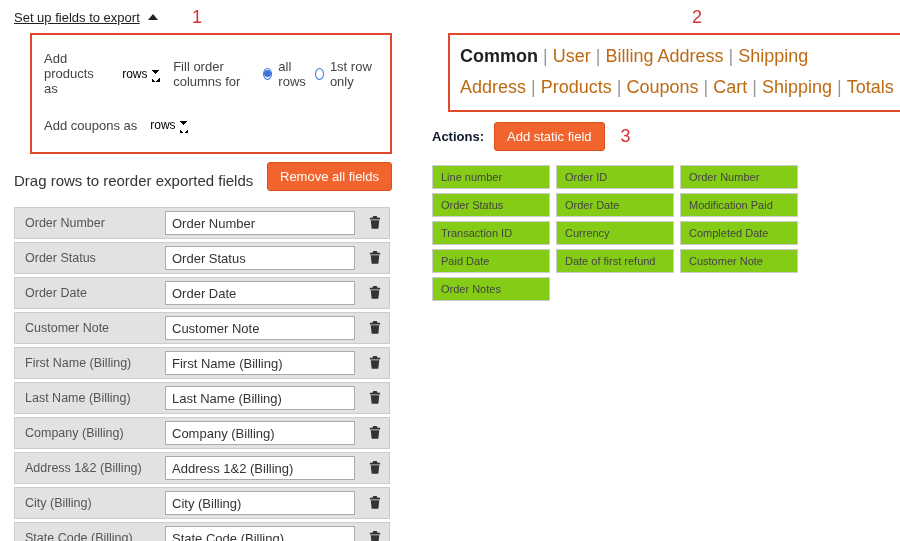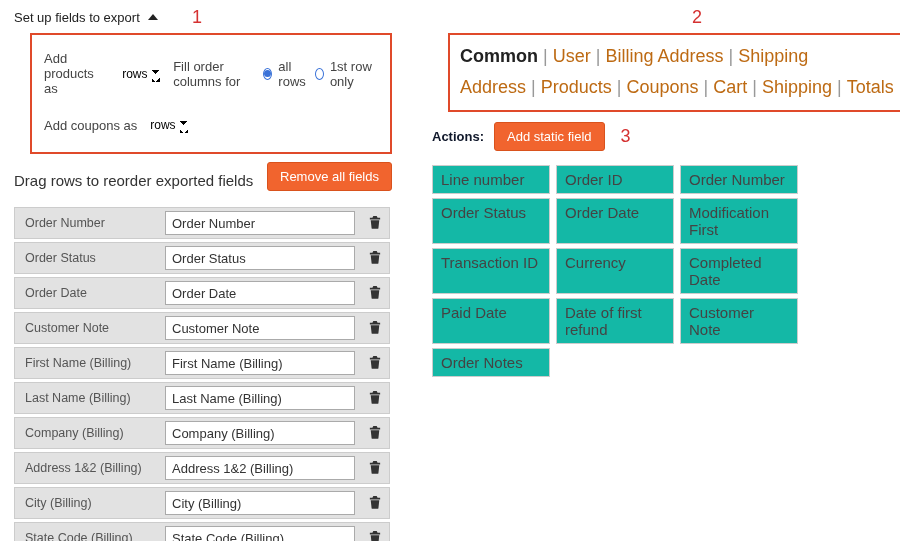--- a/index.html
+++ b/index.html
@@ -6,20 +6,21 @@
   body {
     margin: 0;
     padding: 10px 14px;
     font-family: -apple-system, BlinkMacSystemFont, "Segoe UI", Arial, sans-serif;
     font-size: 13px;
     color: #444;
     background: #fff;
     width: 900px;
   }
   .top-link {
+    text-decoration: underline;
     color: #222;
     font-size: 13px;
     cursor: pointer;
     display: inline-flex;
     align-items: center;
     gap: 4px;
   }
   .top-link::after {
     content: "";
     display: inline-block;
@@ -161,24 +162,24 @@
     margin: 10px 0 14px;
   }
   .actions .lbl { font-weight: bold; color: #0f172a; }
 
   .pill-grid {
     display: grid;
     grid-template-columns: repeat(3, 118px);
     gap: 4px 6px;
   }
   .pill {
-    background: #14b8a6;
+    background: #84cc16;
     border: 1px solid #ccc;
     padding: 5px 8px;
-    font-size: 15px;
+    font-size: 11px;
     color: #444;
     cursor: pointer;
   }
 </style>
 </head>
 <body>
 
 
 
 <a class="top-link">Set up fields to export</a>
@@ -299,21 +300,21 @@
       <button class="btn-orange">Add static field</button>
       <span class="callout" style="position:static; margin-left:6px;">3</span>
     </div>
 
     <div class="pill-grid" id="pills">
         <div class="pill">Line number</div>
         <div class="pill">Order ID</div>
         <div class="pill">Order Number</div>
         <div class="pill">Order Status</div>
         <div class="pill">Order Date</div>
-        <div class="pill">Modification First</div>
+        <div class="pill">Modification Paid</div>
         <div class="pill">Transaction ID</div>
         <div class="pill">Currency</div>
         <div class="pill">Completed Date</div>
         <div class="pill">Paid Date</div>
         <div class="pill">Date of first refund</div>
         <div class="pill">Customer Note</div>
         <div class="pill">Order Notes</div>
       </div>
   </div>
 </div>

